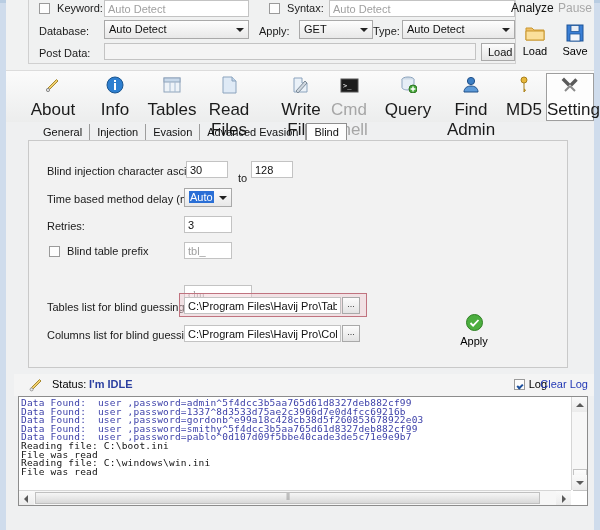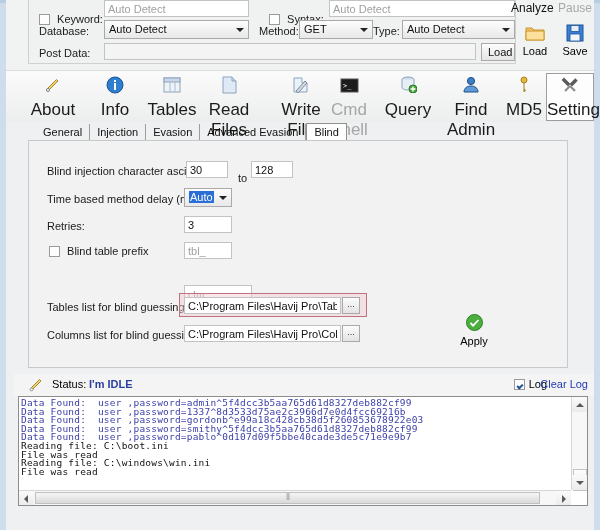--- a/index.html
+++ b/index.html
@@ -28,21 +28,21 @@
   
   .topzone{
     position:absolute; left:0; top:0; width:588px; height:70px;
     background:#f1f2f2;
   }
   .cfgpanel{
     position:absolute; left:22px; top:-6px; width:488px; height:70px;
     background:#f0f1f1;
     border:1px solid #d0d0d0; border-top:none;
   }
-  .row{ position:absolute;margin-top:11px; }
+  .row{ position:absolute; }
 
   .lbl{ font-size:11px; color:#1a1a1a; white-space:nowrap; }
 
   
   .cb{
     display:inline-block; width:11px; height:11px;
     border:1px solid #9a9a9a; background:#fdfdfd;
     vertical-align:-2px; margin-right:4px; position:relative;
   }
   .cb.checked:after{
@@ -212,21 +212,21 @@
         <span class="lbl">Syntax:</span>
       </div>
       <input class="tin ph" style="position: absolute; left: 300px; top: 6px; width: 186px;" placeholder="Auto Detect">
 
       <span class="lbl" style="position:absolute; left:10px; top:31px;">Database:</span>
       <div class="combo" style="position:absolute; left:75px; top:26px; width:145px;">
         <span>Auto Detect</span>
         <span class="arrow"></span>
       </div>
 
-      <span class="lbl" style="position:absolute; left:230px; top:31px;">Method:</span>
+      <span class="lbl" style="position:absolute; left:230px; top:31px;">Apply:</span>
       <div class="combo" style="position:absolute; left:270px; top:26px; width:74px;">
         <span>GET</span>
         <span class="arrow"></span>
       </div>
 
       <span class="lbl" style="position:absolute; left:344px; top:31px;">Type:</span>
       <div class="combo" style="position:absolute; left:373px; top:26px; width:113px;">
         <span>Auto Detect</span>
         <span class="arrow"></span>
       </div>

